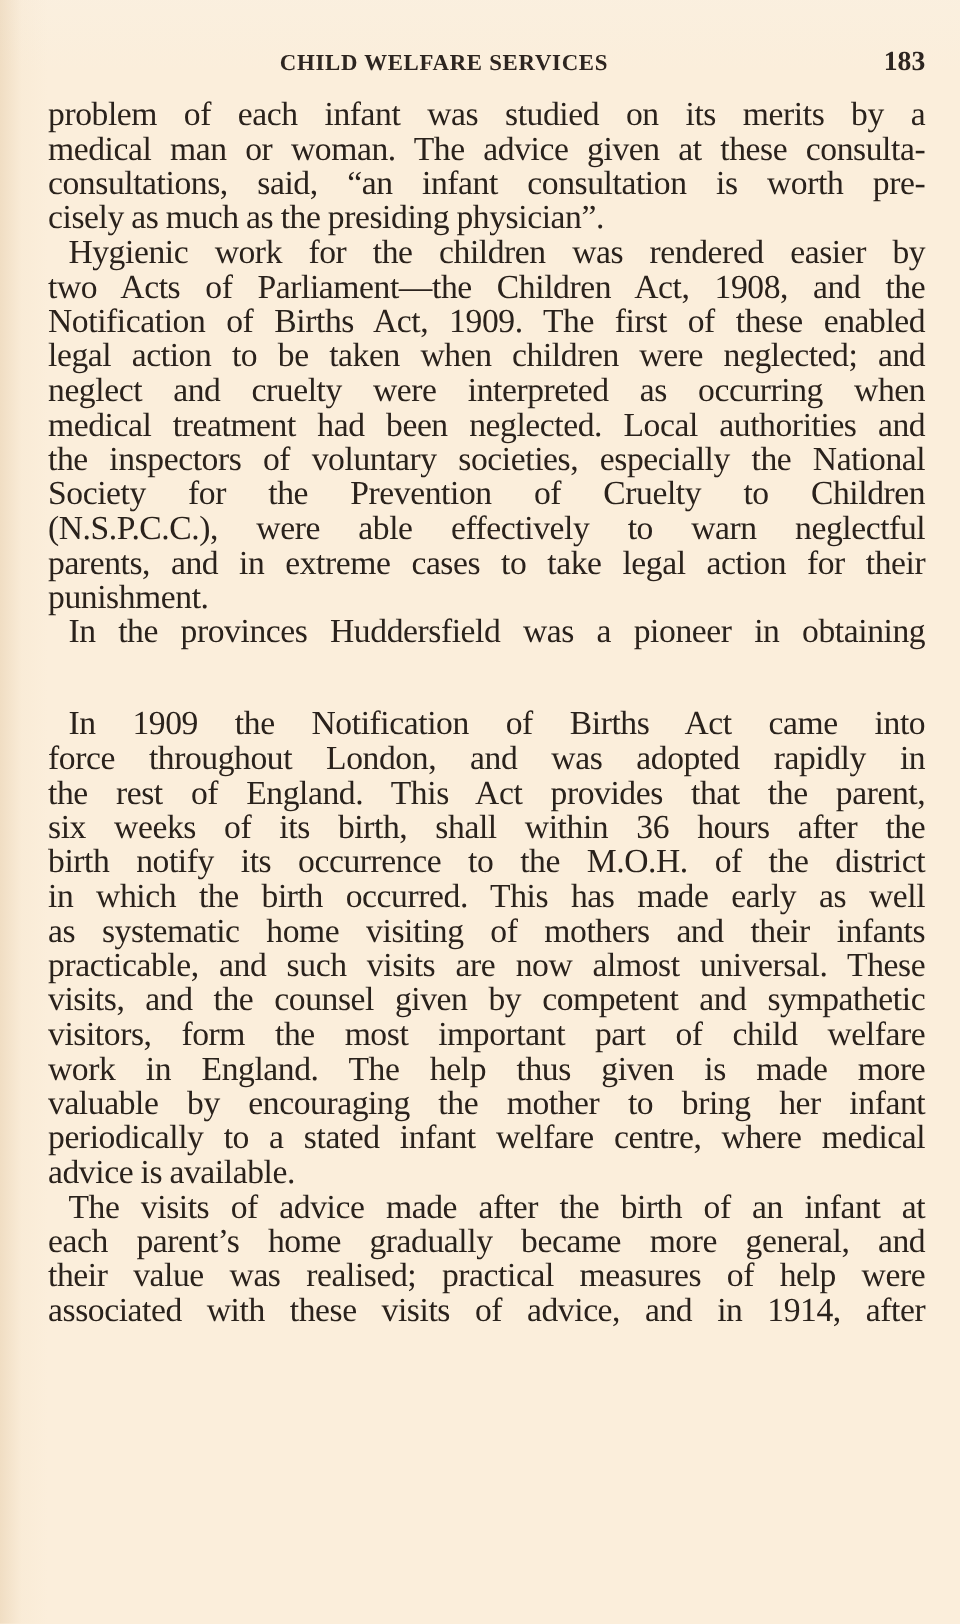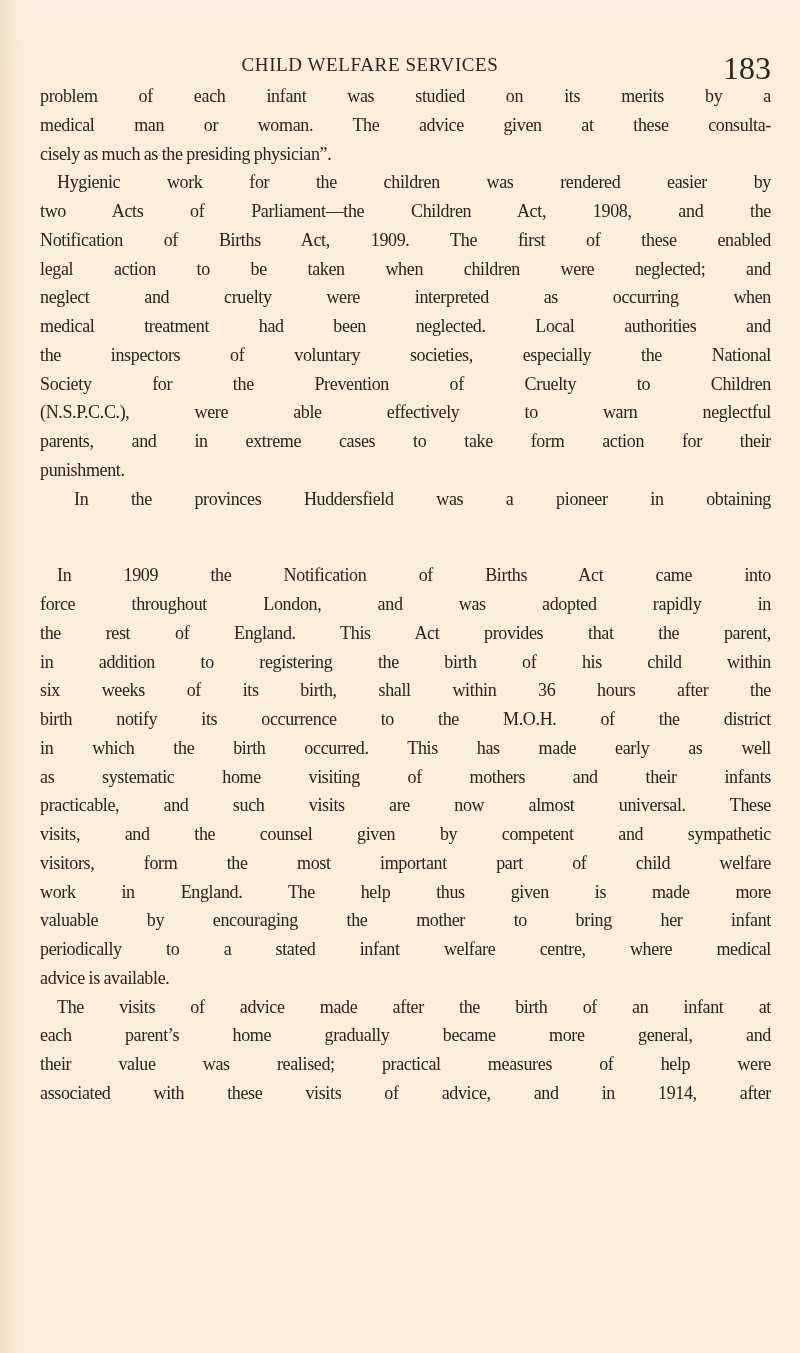--- a/index.html
+++ b/index.html
@@ -19,51 +19,52 @@
       color: #2a221c;
     }
     .page {
       position: absolute;
       left: 40px;
       top: 0;
       width: 731px;
     }
     .running-head {
       position: absolute;
-      top: 48px;
+      top: 36px;
       left: 0;
       width: 731px;
       height: 30px;
+      font-weight: bold;
     }
     .running-title {
       position: absolute;
       left: 0;
       width: 660px;
       text-align: center;
       top: 6px;
       font-size: 19px;
       letter-spacing: 0.6px;
       color: #2d2520;
     }
     .page-number {
       position: absolute;
       right: 0;
       top: 2px;
-      font-size: 32px;
+      font-size: 23px;
       color: #2d2520;
     }
     .body-text {
       position: absolute;
       top: 82px;
       left: 0;
       width: 731px;
     }
     .body-text p {
       margin: 0;
-      font-size: 18px;
+      font-size: 28px;
       line-height: 28.75px;
       text-align: justify;
       text-align-last: left;
       hyphens: none;
       word-spacing: -0.5px;
       letter-spacing: -0.35px;
     }
     .body-text p.indent {
       text-indent: 17px;
     }
@@ -83,43 +84,43 @@
 
 <div class="page">
   <div class="running-head">
     <div class="running-title">CHILD WELFARE SERVICES</div>
     <div class="page-number">183</div>
   </div>
   <div class="body-text" id="body-text">
       <p style="text-indent: 0px;">
         <span class="line">problem of each infant was studied on its merits by a</span>
         <span class="line">medical man or woman. The advice given at these consulta-</span>
+        <span class="line">consultations, said, “an infant consultation is worth pre-</span>
         <span class="line last">cisely as much as the presiding physician”.</span>
       </p>
       <p class="indent" style="text-indent: 0px;">
         <span class="line" style="padding-left: 17px; text-indent: 0px;">Hygienic work for the children was rendered easier by</span>
         <span class="line">two Acts of Parliament—the Children Act, 1908, and the</span>
         <span class="line">Notification of Births Act, 1909. The first of these enabled</span>
         <span class="line">legal action to be taken when children were neglected; and</span>
         <span class="line">neglect and cruelty were interpreted as occurring when</span>
         <span class="line">medical treatment had been neglected. Local authorities and</span>
         <span class="line">the inspectors of voluntary societies, especially the National</span>
         <span class="line">Society for the Prevention of Cruelty to Children</span>
         <span class="line">(N.S.P.C.C.), were able effectively to warn neglectful</span>
-        <span class="line">parents, and in extreme cases to take form action for their</span>
+        <span class="line">parents, and in extreme cases to take legal action for their</span>
         <span class="line last">punishment.</span>
       </p>
-      <p class="indent" style="text-indent: 0px; margin-left: 17px;">
+      <p class="indent" style="text-indent: 0px;">
         <span class="line" style="padding-left: 17px; text-indent: 0px;">In the provinces Huddersfield was a pioneer in obtaining</span>
       </p>
       <p class="indent" style="text-indent: 0px;">
         <span class="line" style="padding-left: 17px; text-indent: 0px; margin-top: 48px;">In 1909 the Notification of Births Act came into</span>
         <span class="line">force throughout London, and was adopted rapidly in</span>
         <span class="line">the rest of England. This Act provides that the parent,</span>
-        <span class="line">in addition to registering the birth of his child within</span>
         <span class="line">six weeks of its birth, shall within 36 hours after the</span>
         <span class="line">birth notify its occurrence to the M.O.H. of the district</span>
         <span class="line">in which the birth occurred. This has made early as well</span>
         <span class="line">as systematic home visiting of mothers and their infants</span>
         <span class="line">practicable, and such visits are now almost universal. These</span>
         <span class="line">visits, and the counsel given by competent and sympathetic</span>
         <span class="line">visitors, form the most important part of child welfare</span>
         <span class="line">work in England. The help thus given is made more</span>
         <span class="line">valuable by encouraging the mother to bring her infant</span>
         <span class="line">periodically to a stated infant welfare centre, where medical</span>

